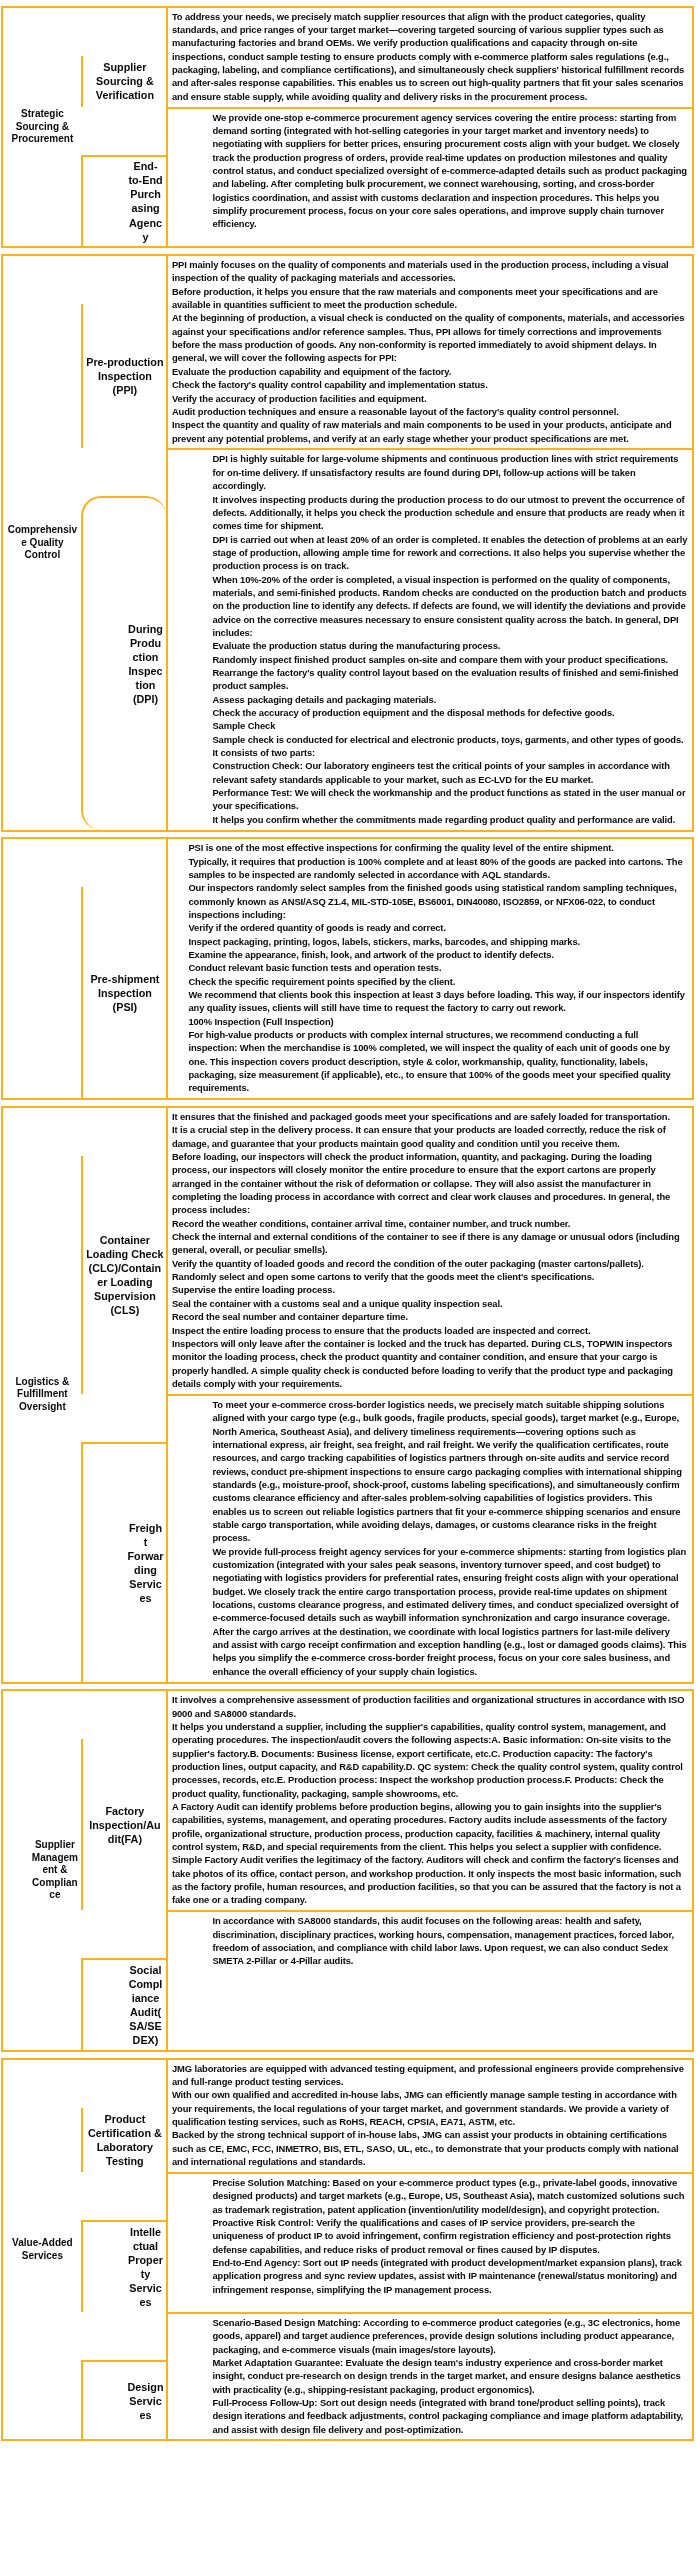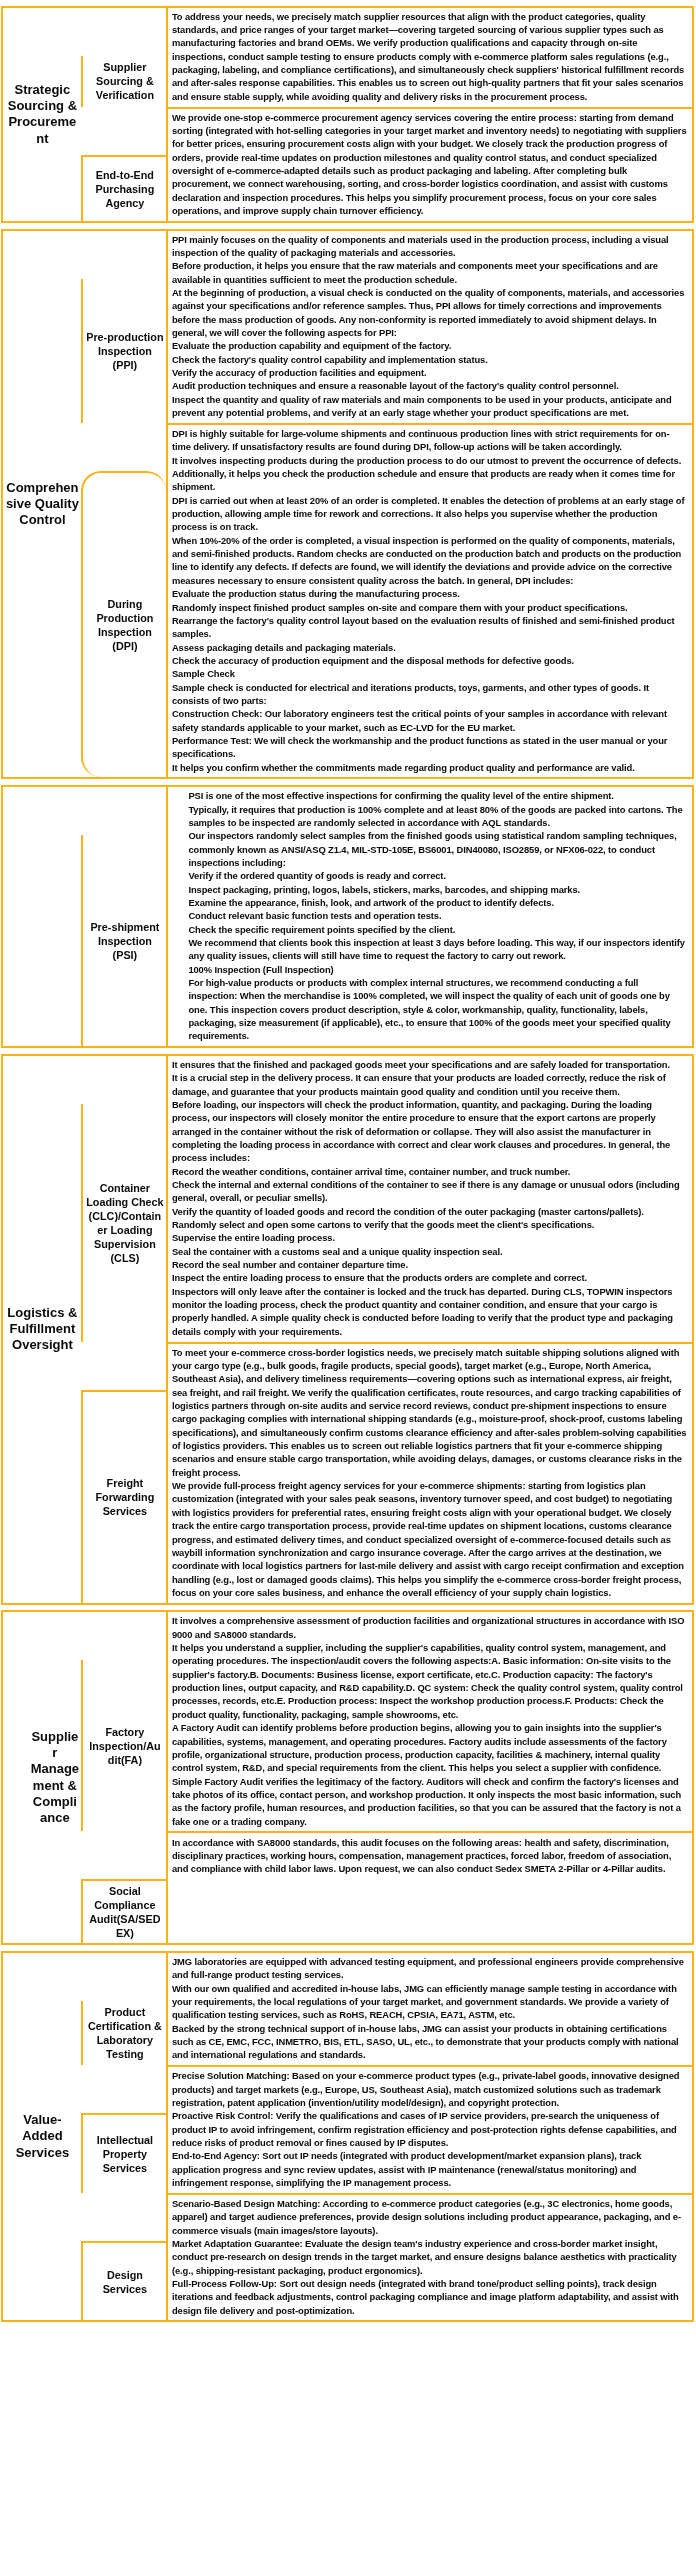--- a/index.html
+++ b/index.html
@@ -27,21 +27,21 @@
   .block:last-child{margin-bottom:0;}
   .cat-cell{
     grid-column:1;
     display:flex;
     align-items:center;
     justify-content:center;
     text-align:center;
     padding:2.8px 2.1px;
   }
   .cat-label{
-    font-size:13px;
+    font-size:10px;
     font-weight:700;
     line-height:1.25;
     overflow-wrap:anywhere;
   }
   .svc-cell{
     grid-column:2;
     border-left:2.1px solid var(--gold);
     display:flex;
     align-items:center;
     justify-content:center;
@@ -55,20 +55,21 @@
     line-height:1.3;
     overflow-wrap:anywhere;
   }
   .desc-cell{
     grid-column:3;
     border-left:2.1px solid var(--gold);
     padding:2.1px 4.2px 3.5px 3.5px;
   }
   .rowsep{
     border-top:2.1px solid var(--gold);
+    padding-left:44px;
   }
   .para{
     font-size:9.4px;
     font-weight:700;
     line-height:1.42;
     letter-spacing:-0.1px;
     overflow-wrap:break-word;
   }
 </style>
 </head>
@@ -117,21 +118,21 @@
           <div class="para">DPI is highly suitable for large-volume shipments and continuous production lines with strict requirements for on-time delivery. If unsatisfactory results are found during DPI, follow-up actions will be taken accordingly.</div>
           <div class="para">It involves inspecting products during the production process to do our utmost to prevent the occurrence of defects. Additionally, it helps you check the production schedule and ensure that products are ready when it comes time for shipment.</div>
           <div class="para">DPI is carried out when at least 20% of an order is completed. It enables the detection of problems at an early stage of production, allowing ample time for rework and corrections. It also helps you supervise whether the production process is on track.</div>
           <div class="para">When 10%-20% of the order is completed, a visual inspection is performed on the quality of components, materials, and semi-finished products. Random checks are conducted on the production batch and products on the production line to identify any defects. If defects are found, we will identify the deviations and provide advice on the corrective measures necessary to ensure consistent quality across the batch. In general, DPI includes:</div>
           <div class="para">Evaluate the production status during the manufacturing process.</div>
           <div class="para">Randomly inspect finished product samples on-site and compare them with your product specifications.</div>
           <div class="para">Rearrange the factory's quality control layout based on the evaluation results of finished and semi-finished product samples.</div>
           <div class="para">Assess packaging details and packaging materials.</div>
           <div class="para">Check the accuracy of production equipment and the disposal methods for defective goods.</div>
           <div class="para">Sample Check</div>
-          <div class="para">Sample check is conducted for electrical and iterations products, toys, garments, and other types of goods. It consists of two parts:</div>
+          <div class="para">Sample check is conducted for electrical and electronic products, toys, garments, and other types of goods. It consists of two parts:</div>
           <div class="para">Construction Check: Our laboratory engineers test the critical points of your samples in accordance with relevant safety standards applicable to your market, such as EC-LVD for the EU market.</div>
           <div class="para">Performance Test: We will check the workmanship and the product functions as stated in the user manual or your specifications.</div>
           <div class="para">It helps you confirm whether the commitments made regarding product quality and performance are valid.</div>
         </div>
       </section>
       <section class="block">
         <div class="cat-cell" style="grid-row: 1 / span 1;">
           <div class="cat-label"></div>
         </div>
         <div class="svc-cell" style="grid-row: 1;">
@@ -162,21 +163,21 @@
           <div class="para">It ensures that the finished and packaged goods meet your specifications and are safely loaded for transportation.</div>
           <div class="para">It is a crucial step in the delivery process. It can ensure that your products are loaded correctly, reduce the risk of damage, and guarantee that your products maintain good quality and condition until you receive them.</div>
           <div class="para">Before loading, our inspectors will check the product information, quantity, and packaging. During the loading process, our inspectors will closely monitor the entire procedure to ensure that the export cartons are properly arranged in the container without the risk of deformation or collapse. They will also assist the manufacturer in completing the loading process in accordance with correct and clear work clauses and procedures. In general, the process includes:</div>
           <div class="para">Record the weather conditions, container arrival time, container number, and truck number.</div>
           <div class="para">Check the internal and external conditions of the container to see if there is any damage or unusual odors (including general, overall, or peculiar smells).</div>
           <div class="para">Verify the quantity of loaded goods and record the condition of the outer packaging (master cartons/pallets).</div>
           <div class="para">Randomly select and open some cartons to verify that the goods meet the client's specifications.</div>
           <div class="para">Supervise the entire loading process.</div>
           <div class="para">Seal the container with a customs seal and a unique quality inspection seal.</div>
           <div class="para">Record the seal number and container departure time.</div>
-          <div class="para">Inspect the entire loading process to ensure that the products orders are complete and correct.</div>
+          <div class="para">Inspect the entire loading process to ensure that the products loaded are inspected and correct.</div>
           <div class="para">Inspectors will only leave after the container is locked and the truck has departed. During CLS, TOPWIN inspectors monitor the loading process, check the product quantity and container condition, and ensure that your cargo is properly handled. A simple quality check is conducted before loading to verify that the product type and packaging details comply with your requirements.</div>
         </div>
         <div class="svc-cell rowsep" style="grid-row: 2;">
           <div class="svc-label">Freight Forwarding Services</div>
         </div>
         <div class="desc-cell rowsep" style="grid-row: 2;">
           <div class="para">To meet your e-commerce cross-border logistics needs, we precisely match suitable shipping solutions aligned with your cargo type (e.g., bulk goods, fragile products, special goods), target market (e.g., Europe, North America, Southeast Asia), and delivery timeliness requirements—covering options such as international express, air freight, sea freight, and rail freight. We verify the qualification certificates, route resources, and cargo tracking capabilities of logistics partners through on-site audits and service record reviews, conduct pre-shipment inspections to ensure cargo packaging complies with international shipping standards (e.g., moisture-proof, shock-proof, customs labeling specifications), and simultaneously confirm customs clearance efficiency and after-sales problem-solving capabilities of logistics providers. This enables us to screen out reliable logistics partners that fit your e-commerce shipping scenarios and ensure stable cargo transportation, while avoiding delays, damages, or customs clearance risks in the freight process.</div>
           <div class="para">We provide full-process freight agency services for your e-commerce shipments: starting from logistics plan customization (integrated with your sales peak seasons, inventory turnover speed, and cost budget) to negotiating with logistics providers for preferential rates, ensuring freight costs align with your operational budget. We closely track the entire cargo transportation process, provide real-time updates on shipment locations, customs clearance progress, and estimated delivery times, and conduct specialized oversight of e-commerce-focused details such as waybill information synchronization and cargo insurance coverage. After the cargo arrives at the destination, we coordinate with local logistics partners for last-mile delivery and assist with cargo receipt confirmation and exception handling (e.g., lost or damaged goods claims). This helps you simplify the e-commerce cross-border freight process, focus on your core sales business, and enhance the overall efficiency of your supply chain logistics.</div>
         </div>
       </section>

